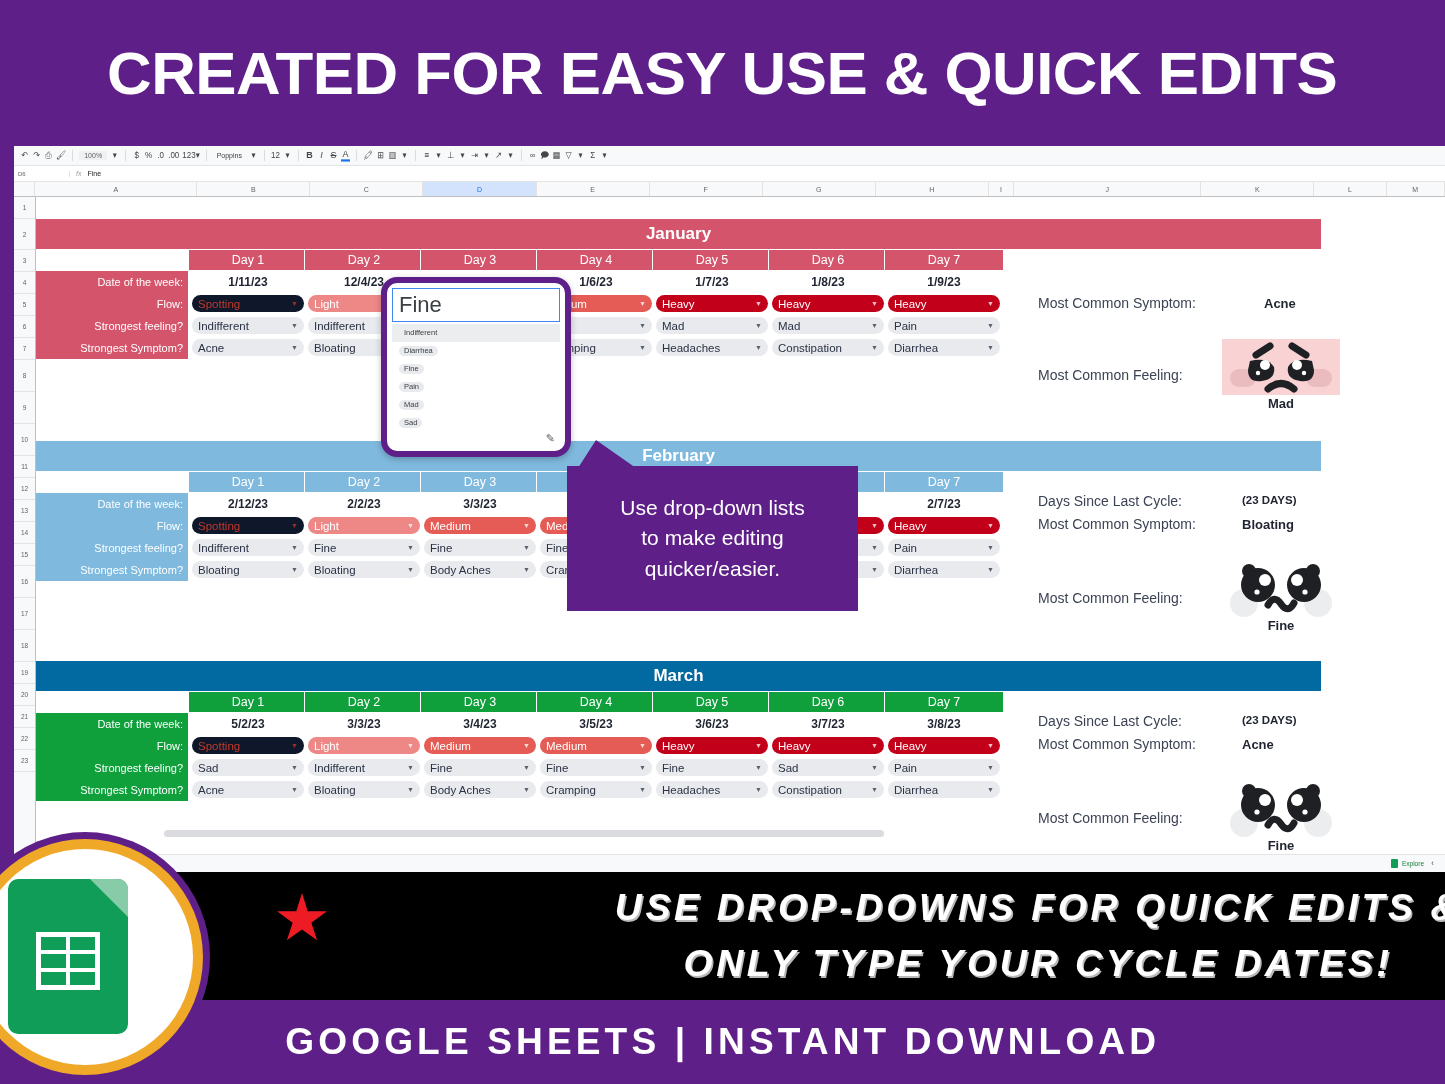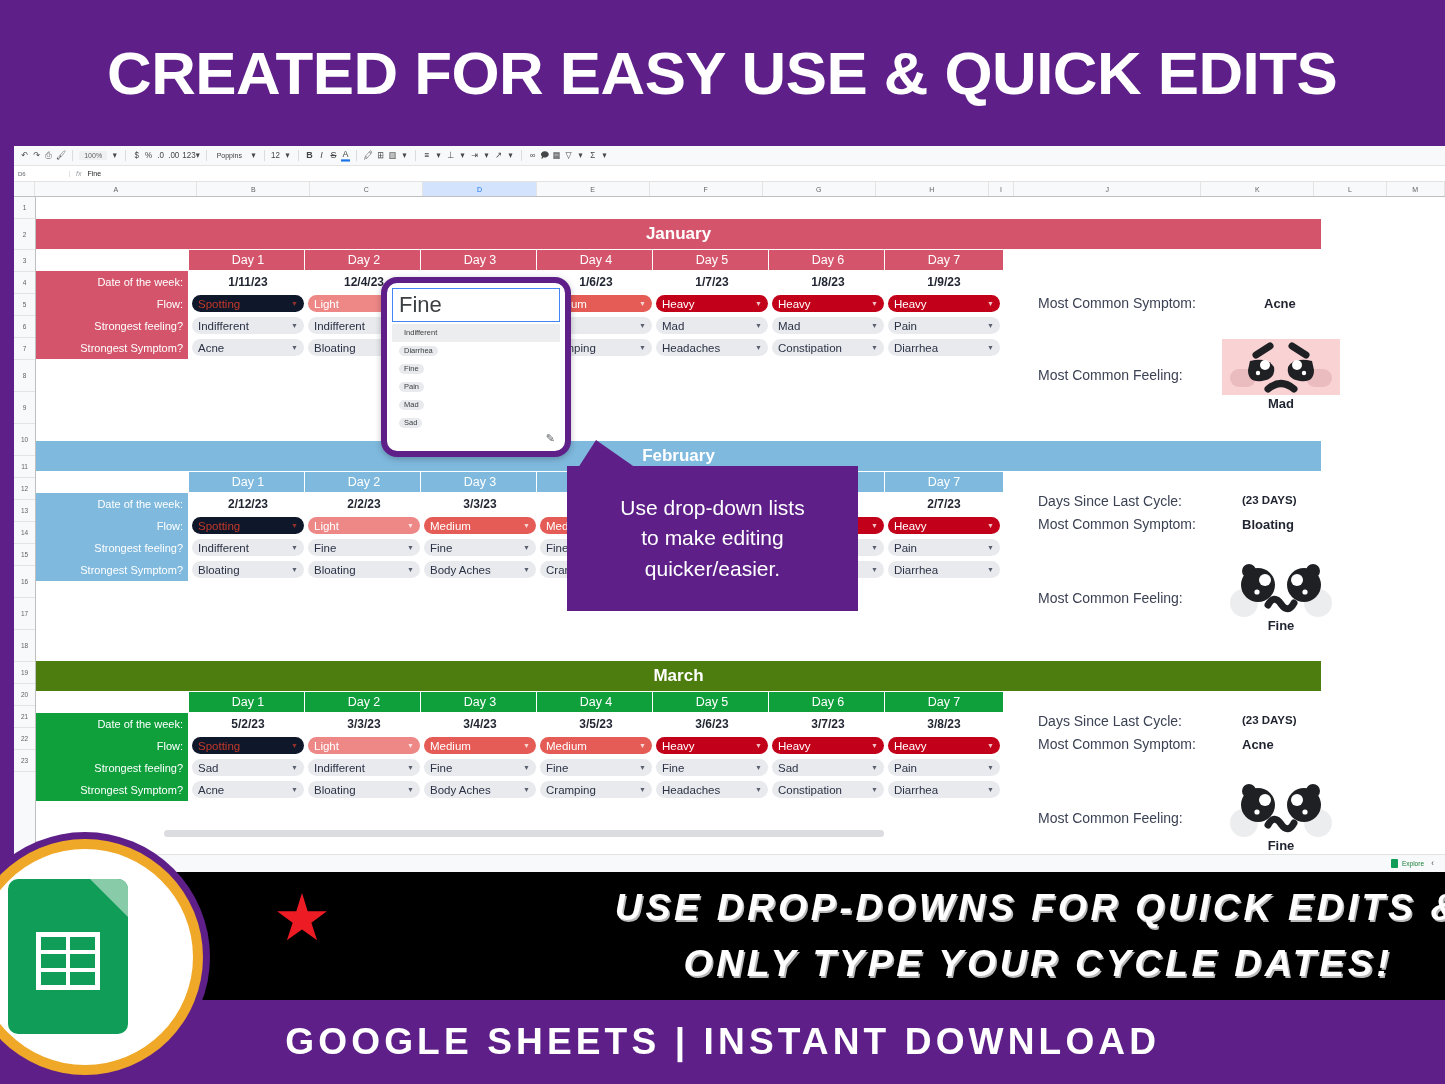--- a/index.html
+++ b/index.html
@@ -84,21 +84,21 @@
 
   
   .month{ position:absolute; left:0; }
   .month-title{
     height:30px; display:flex; align-items:center; justify-content:center;
     color:#fff; font-weight:bold; font-size:17px;
     width:1285px;
   }
   .m-jan .month-title{ background:#D4556B; }
   .m-feb .month-title{ background:#7FB9DE; }
-  .m-mar .month-title{ background:#4d7c0f; }
+  .m-mar .month-title{ background:#0369a1; }
 
   .tbl{ position:relative; }
   .lbl{
     position:absolute; left:0; width:152px;
     color:#ffffff; font-size:11px; text-align:right;
     padding-right:5px; display:flex; align-items:center; justify-content:flex-end;
     white-space:nowrap;
   }
   .m-jan .lbl{ background:#D4556B; }
   .m-feb .lbl{ background:#7FB9DE; }

